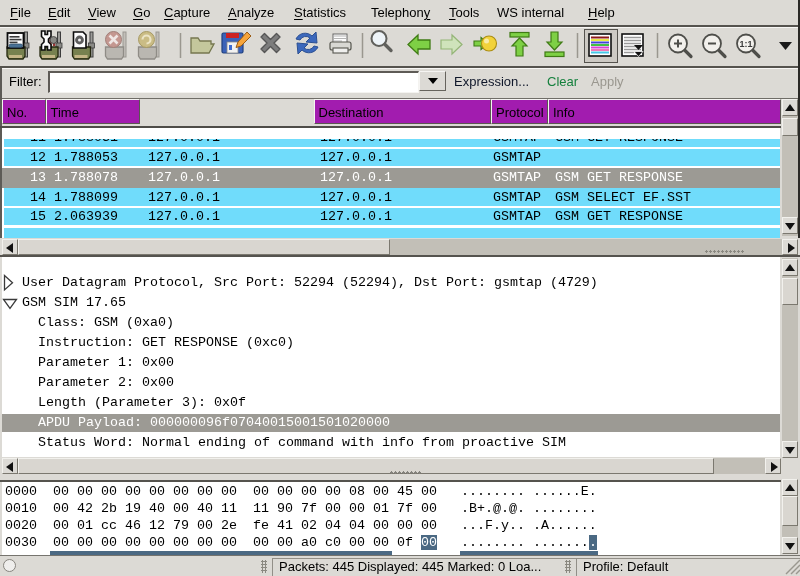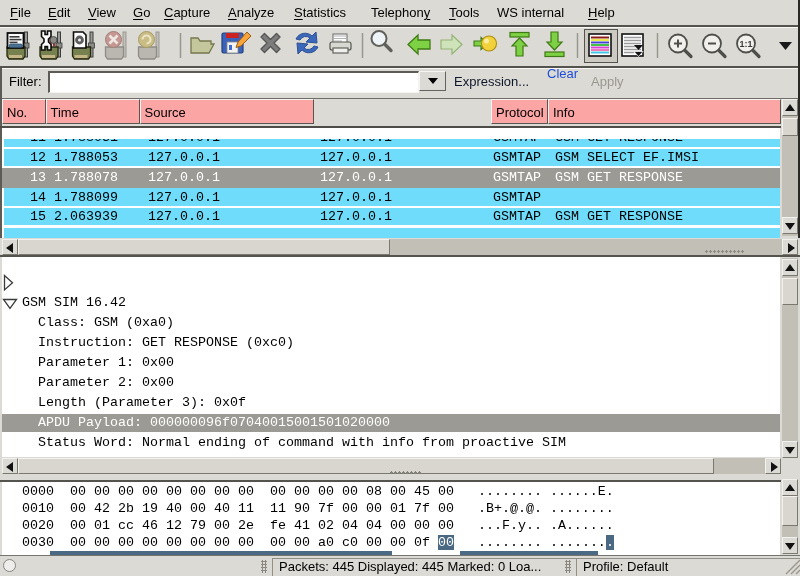--- a/index.html
+++ b/index.html
@@ -3,33 +3,33 @@
 <meta charset="utf-8">
 <style>
 html,body{margin:0;padding:0;}
 #win{position:relative;width:800px;height:576px;background:#dcdad5;font-family:"Liberation Sans",sans-serif;font-size:13px;overflow:hidden;color:#000;}
 .abs{position:absolute;}
 .mono{font-family:"Liberation Mono",monospace;font-size:13.33px;white-space:pre;}
 .mitem{position:absolute;top:0;height:25px;line-height:25px;}
 u{text-decoration:underline;text-underline-offset:2px;}
 .entry{background:#fff;border-top:2px solid #5e5b56;border-left:2px solid #5e5b56;border-bottom:1px solid #f4f3f0;border-right:1px solid #f4f3f0;}
 .btn3d{background:#dcdad5;border-top:1px solid #f5f4f2;border-left:1px solid #f5f4f2;border-bottom:1px solid #66635d;border-right:1px solid #66635d;}
-.hbtn{position:absolute;top:0;height:25px;background:#fca5a5;border-top:1px solid #f5f4f2;border-left:1px solid #f5f4f2;border-bottom:1px solid #5a5752;border-right:1px solid #5a5752;line-height:25px;padding-left:4px;box-sizing:border-box;}
+.hbtn{position:absolute;top:0;height:25px;background:#a21caf;border-top:1px solid #f5f4f2;border-left:1px solid #f5f4f2;border-bottom:1px solid #5a5752;border-right:1px solid #5a5752;line-height:25px;padding-left:4px;box-sizing:border-box;}
 .cy{position:absolute;left:2px;width:778px;background:#70dcfb;}
 .prow{position:absolute;height:19.7px;line-height:19.7px;width:778px;left:2px;}
 .pc{position:absolute;top:0;}
 .sb-tr{background:#c2bfb7;}
 .sb-th{background:#d9d6d0;border-top:1px solid #f2f1ed;border-left:1px solid #f2f1ed;border-bottom:1px solid #7b786f;border-right:1px solid #7b786f;box-sizing:border-box;}
 .sb-bt{background:#dcdad5;border-top:1px solid #f2f1ed;border-left:1px solid #f2f1ed;border-bottom:1px solid #7b786f;border-right:1px solid #7b786f;box-sizing:border-box;}
 .tri-u{width:0;height:0;border-left:5px solid transparent;border-right:5px solid transparent;border-bottom:7px solid #111;margin:4px auto 0;}
 .tri-d{width:0;height:0;border-left:5px solid transparent;border-right:5px solid transparent;border-top:7px solid #111;margin:5px auto 0;}
 .tri-l{width:0;height:0;border-top:5px solid transparent;border-bottom:5px solid transparent;border-right:7px solid #111;margin:3px 0 0 3px;}
 .tri-r{width:0;height:0;border-top:5px solid transparent;border-bottom:5px solid transparent;border-left:7px solid #111;margin:3px 0 0 5px;}
 .dline{position:absolute;height:20.3px;line-height:20.3px;left:2px;width:778px;}
-.hexline{position:absolute;height:17px;line-height:17px;left:18px;padding-left:2px;text-align:right;}
+.hexline{position:absolute;height:17px;line-height:17px;left:1px;padding-left:2px;text-align:right;}
 .sel{background:#4b6983;color:#fff;}
 .stbox{position:absolute;top:558px;height:17px;border-top:1px solid #928f88;border-left:1px solid #928f88;border-bottom:1px solid #f5f4f2;border-right:1px solid #f5f4f2;line-height:16px;background:#dcdad5;overflow:hidden;white-space:nowrap;}
 </style>
 </head>
 <body>
 <div id="win">
 
 <div class="abs" style="left:0;top:0;width:800px;height:25px;background:#dcdad5;border-bottom:2px solid #55534e;"></div>
 <div class="mitem" style="left:10px"><u>F</u>ile</div>
 <div class="mitem" style="left:48px"><u>E</u>dit</div>
@@ -191,55 +191,55 @@
 </svg>
 </div>
 
 <div class="abs" style="left:0;top:68px;width:800px;height:29px;background:#dcdad5;border-top:1px solid #f7f6f4;border-bottom:2px solid #706e68;"></div>
 <div class="abs" style="left:9px;top:68px;height:29px;line-height:28px;">Filter:</div>
 <div class="abs entry" style="left:48px;top:71px;width:368px;height:19px;"></div>
 <div class="abs btn3d" style="left:419px;top:71px;width:27px;height:20px;box-sizing:border-box;">
       <div style="width:0;height:0;border-left:5px solid transparent;border-right:5px solid transparent;border-top:6px solid #000;margin:6px auto 0;"></div>
     </div>
 <div class="abs" style="left:454px;top:68px;height:41px;line-height:28px;color:#0f172a;">Expression...</div>
-<div class="abs" style="left:547px;top:60px;height:29px;line-height:28px;color:#1d4ed8;">Clear</div>
+<div class="abs" style="left:547px;top:68px;height:29px;line-height:28px;color:#15803d;">Clear</div>
 <div class="abs" style="left:591px;top:68px;height:29px;line-height:28px;color:#9a978f;">Apply</div>
 
 <div class="abs" style="left:0;top:98px;width:800px;height:156px;background:#dcdad5;border-top:1px solid #6f6d67;"></div>
 <div class="abs" style="left:0;top:68px;width:2px;height:508px;background:#5d5b56;"></div>
     <div class="abs" style="left:798px;top:0;width:2px;height:576px;background:#2a2926;"></div>
 <div class="abs" style="left:2px;top:127px;width:778px;height:111px;background:#fff;"></div>
 
 <div class="hbtn" style="left:2px;top:99px;width:43.5px;">No.</div>
 <div class="hbtn" style="left:45.5px;top:99px;width:94px;">Time</div>
-<div class="hbtn" style="left:139.5px;top:99px;width:174px;">Source</div>
+<div class="hbtn" style="left:313.5px;top:99px;width:177.5px;">Destination</div>
 <div class="hbtn" style="left:491px;top:99px;width:57px;">Protocol</div>
 <div class="hbtn" style="left:548px;top:99px;width:232.5px;">Info</div>
 <div class="abs" style="left:0;top:125.5px;width:781px;height:2px;background:#4e4c48;"></div>
 
 <div class="abs" style="left:2px;top:139px;width:778px;height:111px;overflow:hidden;text-decoration:underline;">
   <div class="cy" style="top:0;height:7.7px;"></div>
   <div class="cy" style="top:9.7px;height:17.7px;"></div>
   <div class="abs" style="left:0;top:29.4px;width:778px;height:19.7px;background:#9c9a94;"></div>
   <div class="cy" style="top:49.1px;height:17.7px;"></div>
   <div class="cy" style="top:68.8px;height:17.7px;"></div>
   <div class="cy" style="top:88.5px;height:17.7px;"></div>
   <div class="cy" style="top:108.2px;height:3px;"></div>
 
   <div class="prow mono" style="top:-10.6px;">
     <span class="pc" style="left:26px">11 1.788031</span><span class="pc" style="left:144px">127.0.0.1</span><span class="pc" style="left:316px">127.0.0.1</span><span class="pc" style="left:489px">GSMTAP</span><span class="pc" style="left:551px">GSM GET RESPONSE</span>
   </div>
   <div class="prow mono" style="top:9.1px;">
-    <span class="pc" style="left:26px">12 1.788053</span><span class="pc" style="left:144px">127.0.0.1</span><span class="pc" style="left:316px">127.0.0.1</span><span class="pc" style="left:489px">GSMTAP</span><span class="pc" style="left:551px">GSM SELECT EF.IMSI</span>
+    <span class="pc" style="left:26px">12 1.788053</span><span class="pc" style="left:144px">127.0.0.1</span><span class="pc" style="left:316px">127.0.0.1</span><span class="pc" style="left:489px">GSMTAP</span>
   </div>
   <div class="prow mono" style="top:28.8px;color:#fff;">
     <span class="pc" style="left:26px">13 1.788078</span><span class="pc" style="left:144px">127.0.0.1</span><span class="pc" style="left:316px">127.0.0.1</span><span class="pc" style="left:489px">GSMTAP</span><span class="pc" style="left:551px">GSM GET RESPONSE</span>
   </div>
   <div class="prow mono" style="top:48.5px;">
-    <span class="pc" style="left:26px">14 1.788099</span><span class="pc" style="left:144px">127.0.0.1</span><span class="pc" style="left:316px">127.0.0.1</span><span class="pc" style="left:489px">GSMTAP</span>
+    <span class="pc" style="left:26px">14 1.788099</span><span class="pc" style="left:144px">127.0.0.1</span><span class="pc" style="left:316px">127.0.0.1</span><span class="pc" style="left:489px">GSMTAP</span><span class="pc" style="left:551px">GSM SELECT EF.SST</span>
   </div>
   <div class="prow mono" style="top:68.2px;">
     <span class="pc" style="left:26px">15 2.063939</span><span class="pc" style="left:144px">127.0.0.1</span><span class="pc" style="left:316px">127.0.0.1</span><span class="pc" style="left:489px">GSMTAP</span><span class="pc" style="left:551px">GSM GET RESPONSE</span>
   </div>
   <div class="prow mono" style="top:87.9px;margin-top:32px;">
     <span class="pc" style="left:26px">16 2.063982</span><span class="pc" style="left:144px">127.0.0.1</span><span class="pc" style="left:316px">127.0.0.1</span><span class="pc" style="left:489px">GSMTAP</span>
   </div>
 </div>
 
 <div class="abs sb-tr" style="left:782px;top:99px;width:16px;height:137px;"></div>
@@ -258,21 +258,22 @@
     </div>
 <div class="abs sb-th" style="left:18px;top:239px;width:372px;height:16px;"></div>
 <div class="abs sb-bt" style="left:782px;top:239px;width:16px;height:16px;">
       <div class="tri-r"></div>
     </div>
 
 <div class="abs" style="left:705px;top:250px;width:40px;height:3px;background-image:radial-gradient(circle at 1.5px 1.5px,#8a8880 1px,transparent 1.1px);background-size:4px 3px;"></div>
 <div class="abs" style="left:0;top:255px;width:800px;height:221px;background:#dcdad5;border-top:2px solid #55534e;box-sizing:border-box;"></div>
 <div class="abs" style="left:2px;top:257px;width:778px;height:200px;background:#fff;"></div>
 <div class="abs" style="left:2px;top:257px;width:778px;height:200px;overflow:hidden;">
-  <div class="dline mono" style="top:36.4px;left:20px;">GSM SIM 16.42</div>
+  <div class="dline mono" style="top:16.4px;left:20px;">User Datagram Protocol, Src Port: 52294 (52294), Dst Port: gsmtap (4729)</div>
+  <div class="dline mono" style="top:36.4px;left:20px;">GSM SIM 17.65</div>
   <div class="dline mono" style="top:56.4px;left:36px;">Class: GSM (0xa0)</div>
   <div class="dline mono" style="top:76.4px;left:36px;">Instruction: GET RESPONSE (0xc0)</div>
   <div class="dline mono" style="top:96.4px;left:36px;">Parameter 1: 0x00</div>
   <div class="dline mono" style="top:116.4px;left:36px;">Parameter 2: 0x00</div>
   <div class="dline mono" style="top:136.4px;left:36px;">Length (Parameter 3): 0x0f</div>
   <div class="abs" style="top:157.3px;left:0;width:778px;height:18px;background:#9c9a94;"></div>
   <div class="dline mono" style="top:156.4px;left:36px;color:#fff;">APDU Payload: 000000096f07040015001501020000</div>
   <div class="dline mono" style="top:176.4px;left:36px;">Status Word: Normal ending of command with info from proactive SIM</div>
 
   <svg class="abs" style="left:0;top:0" width="20" height="200">

